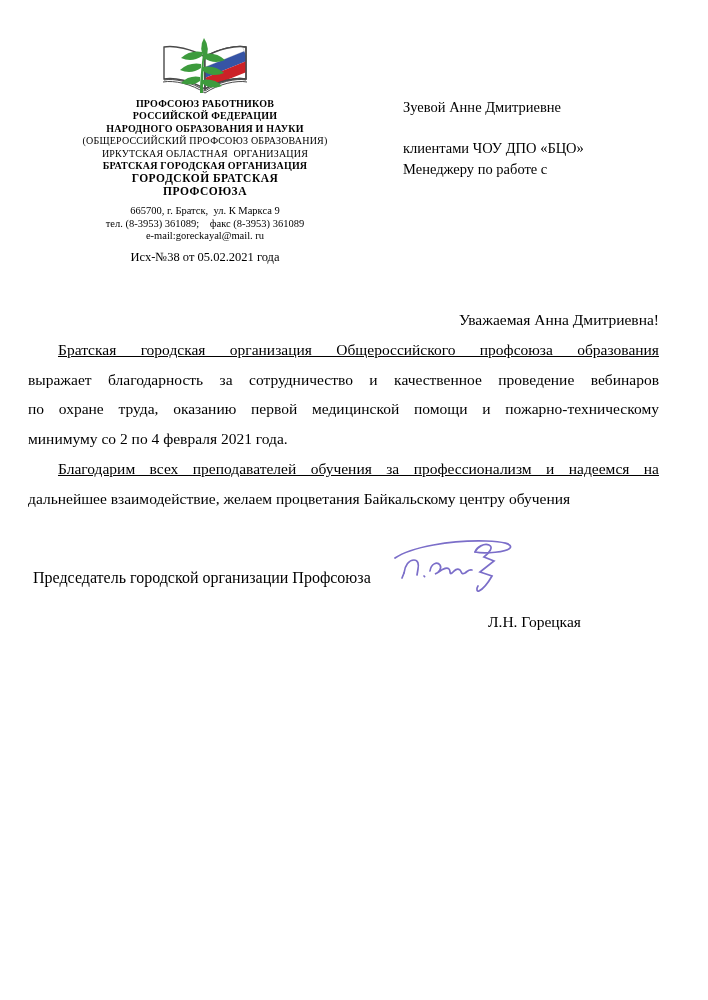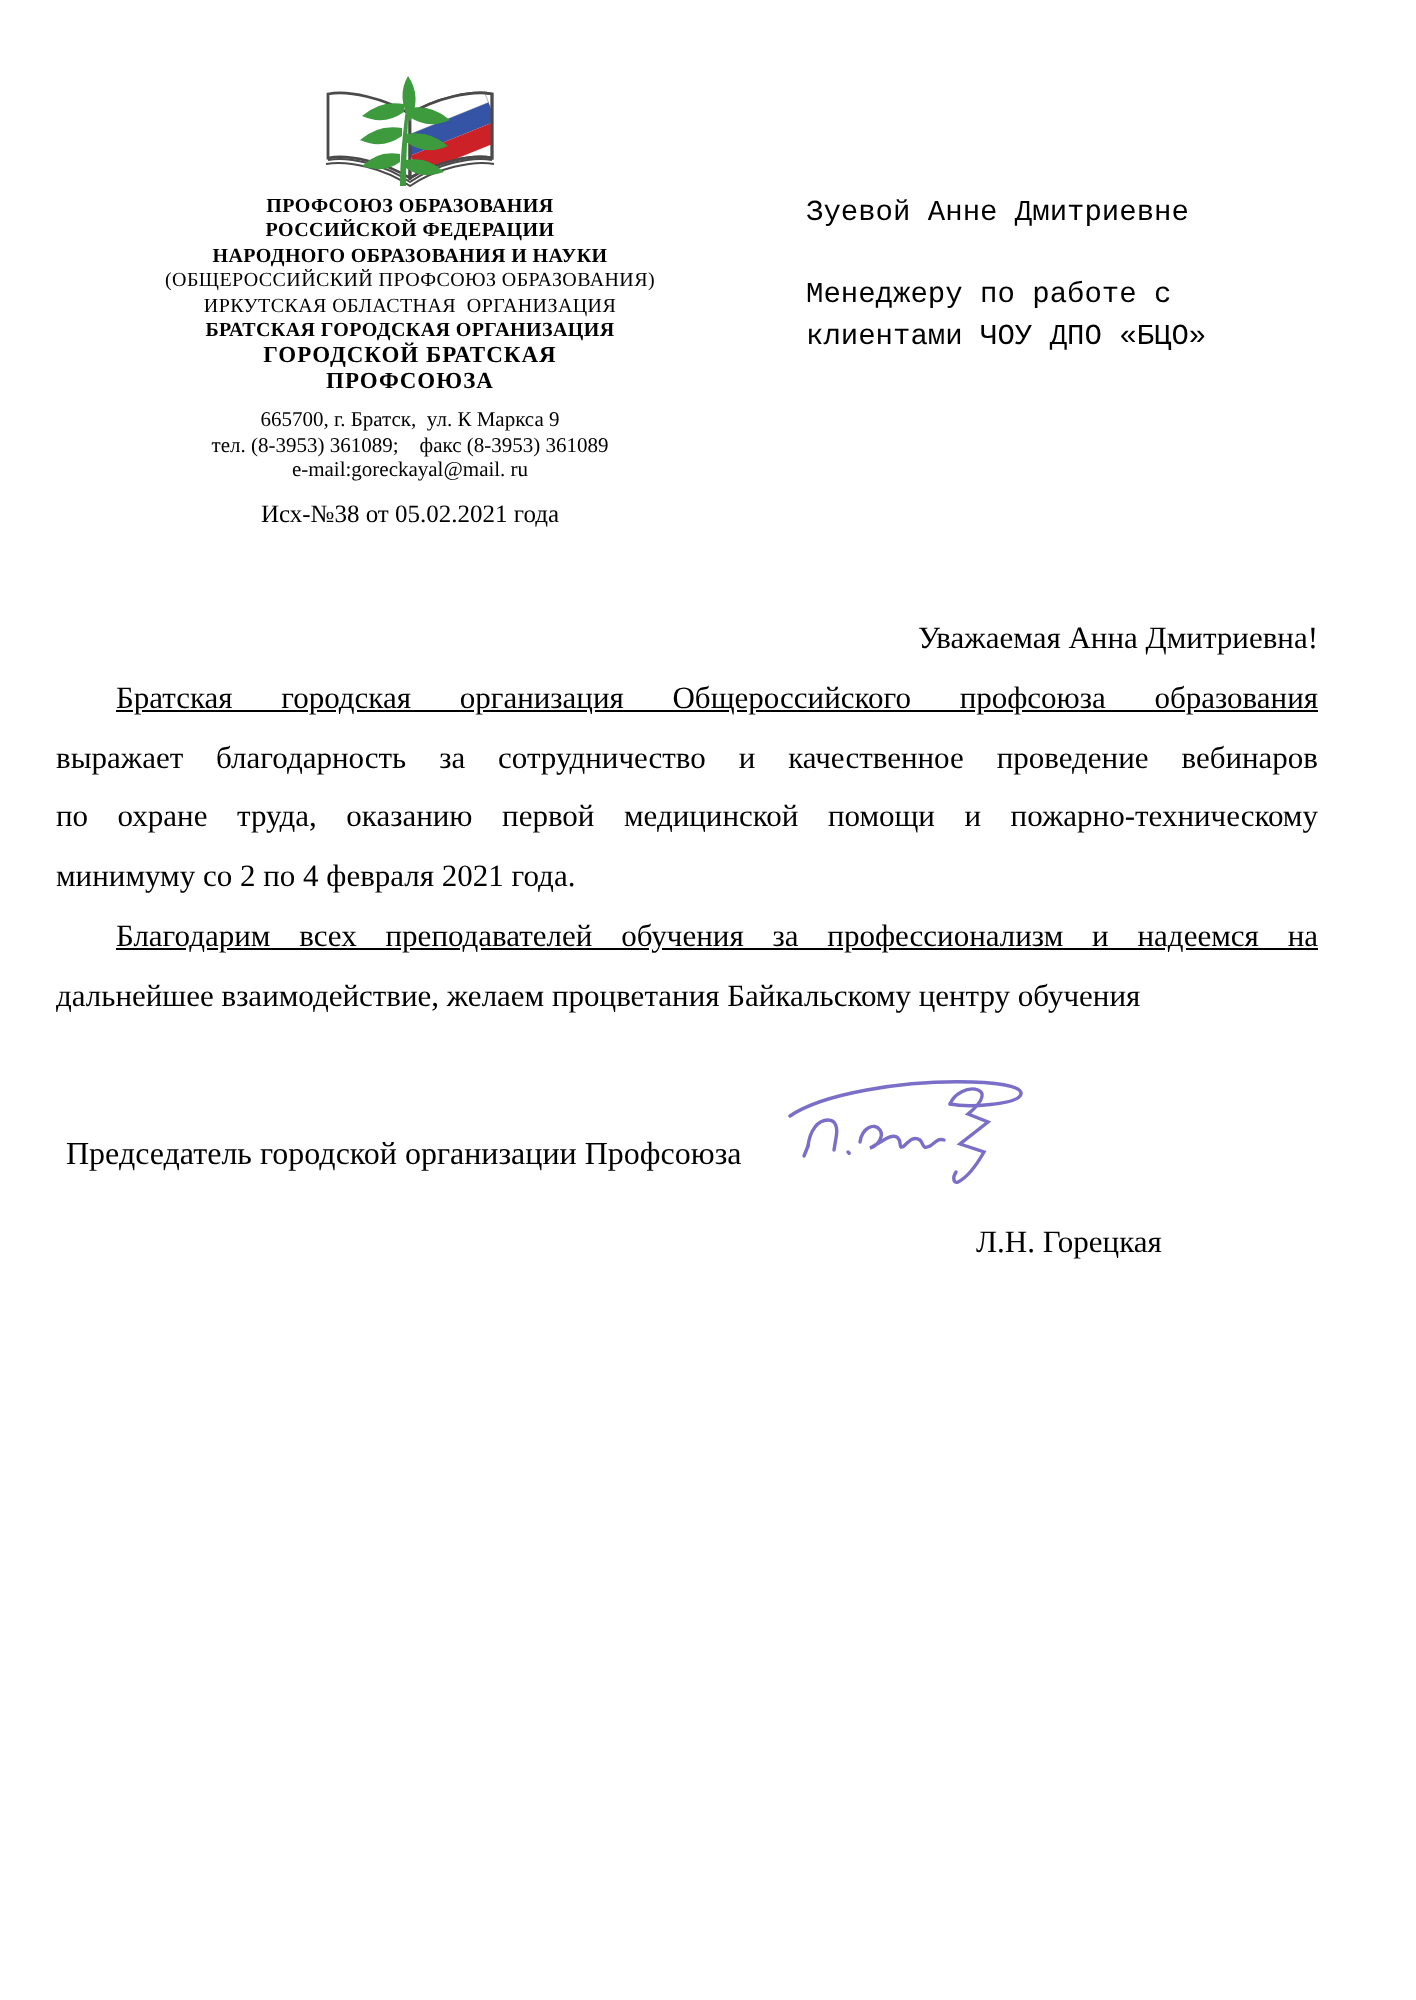--- a/index.html
+++ b/index.html
@@ -22,21 +22,21 @@
     white-space:pre-wrap;letter-spacing:0.2px;
   }
   .lh-line.regular{font-weight:normal;}
   .lh-line.big{font-size:11.5px;letter-spacing:0.5px;}
   .addr-block{margin-top:8px;}
   .addr-line{font-size:10.5px;line-height:12.5px;white-space:pre-wrap;}
   .ref-line{margin-top:7px;font-size:12.5px;line-height:15px;}
   
   .recipient{
     position:absolute;left:403px;top:97px;width:280px;
-    font-size:14.5px;line-height:20.5px;text-align:left;font-family:Liberation Mono, monospace;
+    font-size:14.5px;line-height:20.5px;text-align:left;
   }
   .recipient .gap{height:20.5px;}
   
   .body-text{
     position:absolute;left:28px;top:305px;width:631px;
     font-size:15.5px;line-height:29.8px;
   }
   .greeting{text-align:right;}
   .jline{text-align:justify;text-align-last:justify;}
   .lline{text-align:left;}
@@ -82,43 +82,43 @@
           <path d="M43,16 Q 31,14 22,22 Q 33,27 43,20 Z"></path>
           <path d="M42,28 Q 30,26 21,34 Q 32,39 42,32 Z"></path>
           <path d="M41,41 Q 30,39 22,47 Q 33,51 41,45 Z"></path>
           <path d="M45,18 Q 57,16 66,24 Q 55,29 45,22 Z"></path>
           <path d="M44,31 Q 56,29 65,37 Q 54,42 44,35 Z"></path>
           <path d="M44,44 Q 55,42 63,50 Q 52,54 44,48 Z"></path>
         </g>
       </svg>
     </div>
 
-    <div class="lh-line">ПРОФСОЮЗ ОБРАЗОВАНИЯ</div>
+    <div class="lh-line">ПРОФСОЮЗ РАБОТНИКОВ</div>
     <div class="lh-line">РОССИЙСКОЙ ФЕДЕРАЦИИ</div>
     <div class="lh-line">НАРОДНОГО ОБРАЗОВАНИЯ И НАУКИ</div>
     <div class="lh-line regular">(ОБЩЕРОССИЙСКИЙ ПРОФСОЮЗ ОБРАЗОВАНИЯ)</div>
     <div class="lh-line regular">ИРКУТСКАЯ ОБЛАСТНАЯ  ОРГАНИЗАЦИЯ</div>
     <div class="lh-line">БРАТСКАЯ ГОРОДСКАЯ ОРГАНИЗАЦИЯ</div>
     <div class="lh-line big">ГОРОДСКОЙ БРАТСКАЯ</div>
     <div class="lh-line big">ПРОФСОЮЗА</div>
 
     <div class="addr-block">
       <div class="addr-line">665700, г. Братск,  ул. К Маркса 9</div>
       <div class="addr-line">тел. (8-3953) 361089;    факс (8-3953) 361089</div>
       <div class="addr-line">e-mail:goreckayal@mail. ru</div>
     </div>
 
     <div class="ref-line">Исх-№38 от 05.02.2021 года</div>
   </div>
 
   <div class="recipient">
     <div>Зуевой Анне Дмитриевне</div>
     <div class="gap"></div>
+    <div>клиентами ЧОУ ДПО «БЦО»</div>
     <div>Менеджеру по работе с</div>
-    <div>клиентами ЧОУ ДПО «БЦО»</div>
   </div>
 
   <div class="body-text">
     <div class="greeting">Уважаемая Анна Дмитриевна!</div>
 
     <div class="jline indent">Братская городская организация Общероссийского профсоюза образования</div>
     <div class="jline">выражает благодарность за сотрудничество и качественное проведение вебинаров</div>
     <div class="jline">по охране труда, оказанию первой медицинской помощи и пожарно-техническому</div>
     <div class="lline">минимуму со 2 по 4 февраля 2021 года.</div>
 

